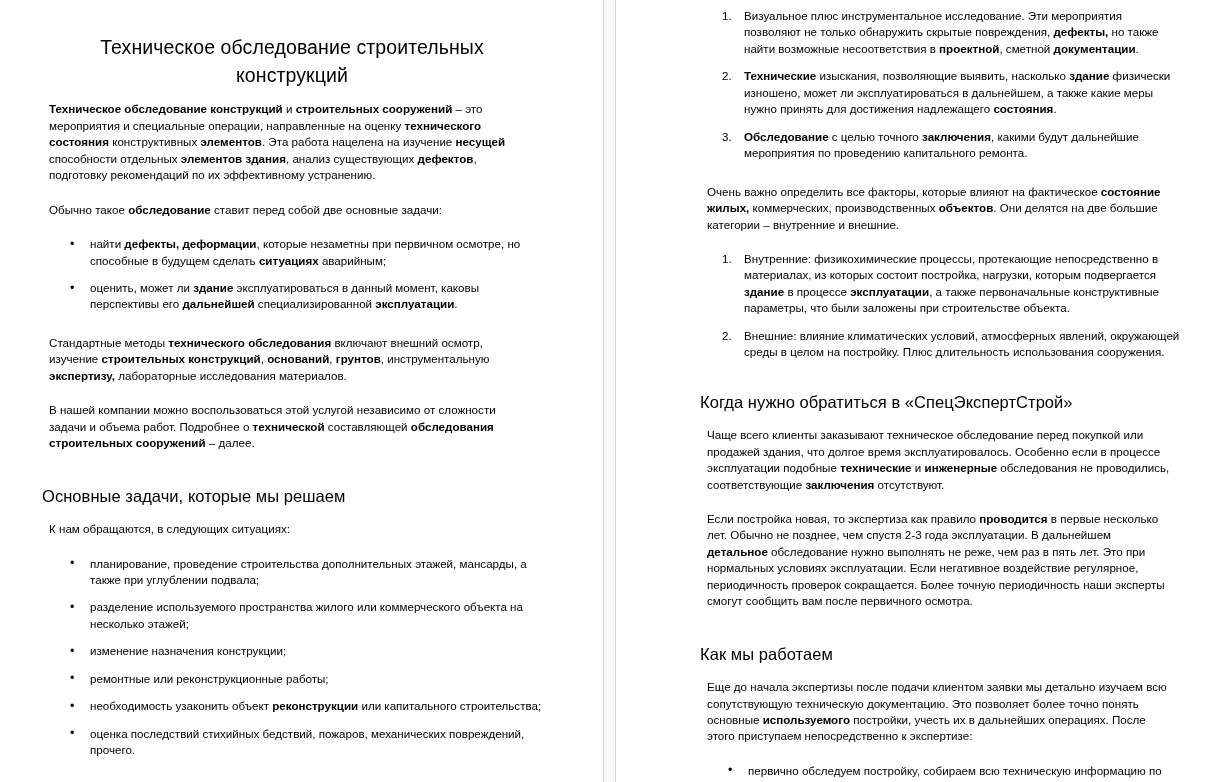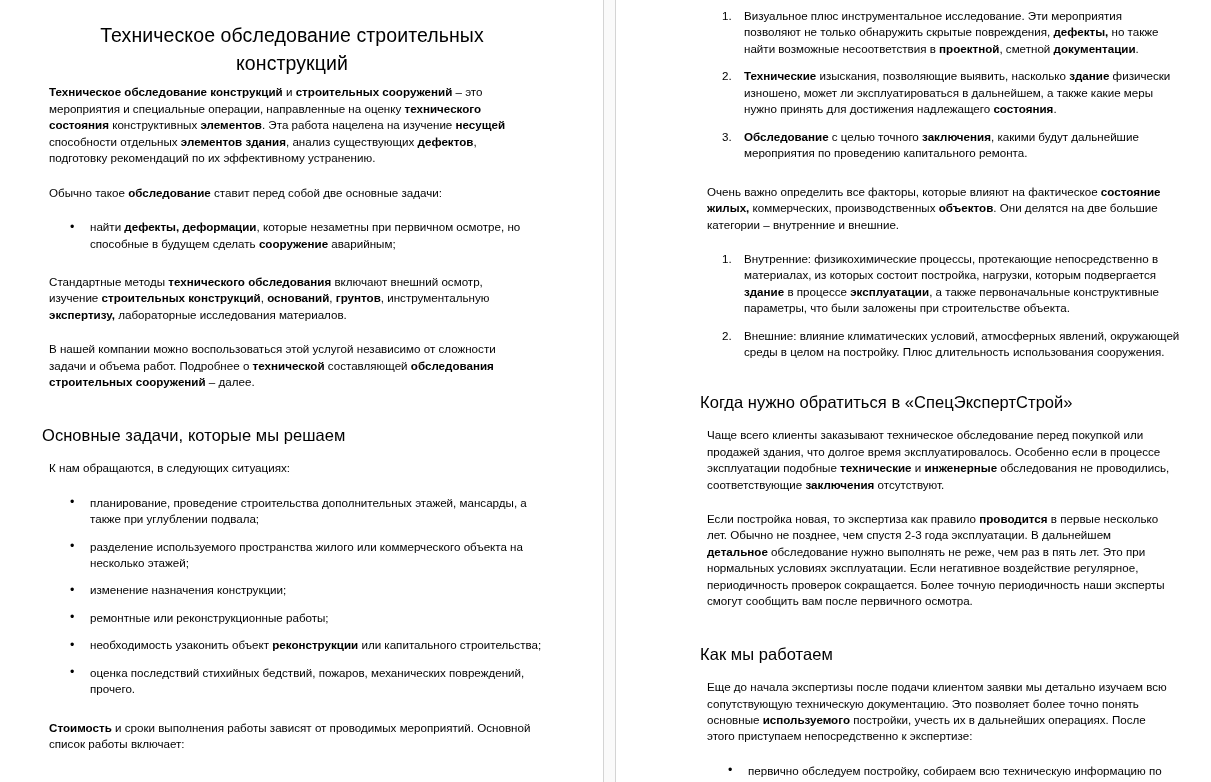--- a/index.html
+++ b/index.html
@@ -48,21 +48,21 @@
   .content-left  { top: 0px; }
   .content-right { top: 0px; left: 700px; width: 482px; }
 
   
   .doc-title {
     font-size: 19.5px;
     font-weight: 400;
     color: #000;
     text-align: center;
     line-height: 1.42;
-    margin: 0;
+    margin: 12px;
     padding: 22px 6px 0 6px;
     letter-spacing: 0.1px;
   }
   h2.sec {
     font-size: 16.5px;
     font-weight: 400;
     color: #000;
     line-height: 1.3;
     margin: 0;
     padding: 16px 0 7px 0;
@@ -126,21 +126,22 @@
   <div class="page page-left">
     <div class="content content-left">
 
       <h1 class="doc-title">Техническое обследование строительных конструкций</h1>
 
       <p class="para"><b>Техническое обследование конструкций</b> и <b>строительных сооружений</b> – это мероприятия и специальные операции, направленные на оценку <b>технического состояния</b> конструктивных <b>элементов</b>. Эта работа нацелена на изучение <b>несущей</b> способности отдельных <b>элементов здания</b>, анализ существующих <b>дефектов</b>, подготовку рекомендаций по их эффективному устранению.</p>
 
       <p class="para">Обычно такое <b>обследование</b> ставит перед собой две основные задачи:</p>
 
       <ul class="blist">
-          <li>найти <b>дефекты, деформации</b>, которые незаметны при первичном осмотре, но способные в будущем сделать <b>сооружение</b> аварийным;</li>
+          <li>найти <b>дефекты, деформации</b>, которые незаметны при первичном осмотре, но способные в будущем сделать <b>ситуациях</b> аварийным;</li>
+          <li>оценить, может ли <b>здание</b> эксплуатироваться в данный момент, каковы перспективы его <b>дальнейшей</b> специализированной <b>эксплуатации</b>.</li>
         </ul>
 
       <p class="para">Стандартные методы <b>технического обследования</b> включают внешний осмотр, изучение <b>строительных конструкций</b>, <b>оснований</b>, <b>грунтов</b>, инструментальную <b>экспертизу,</b> лабораторные исследования материалов.</p>
 
       <p class="para">В нашей компании можно воспользоваться этой услугой независимо от сложности задачи и объема работ. Подробнее о <b>технической</b> составляющей <b>обследования строительных сооружений</b> – далее.</p>
 
       <h2 class="sec">Основные задачи, которые мы решаем</h2>
 
       <p class="para">К нам обращаются, в следующих ситуациях:</p>
 

